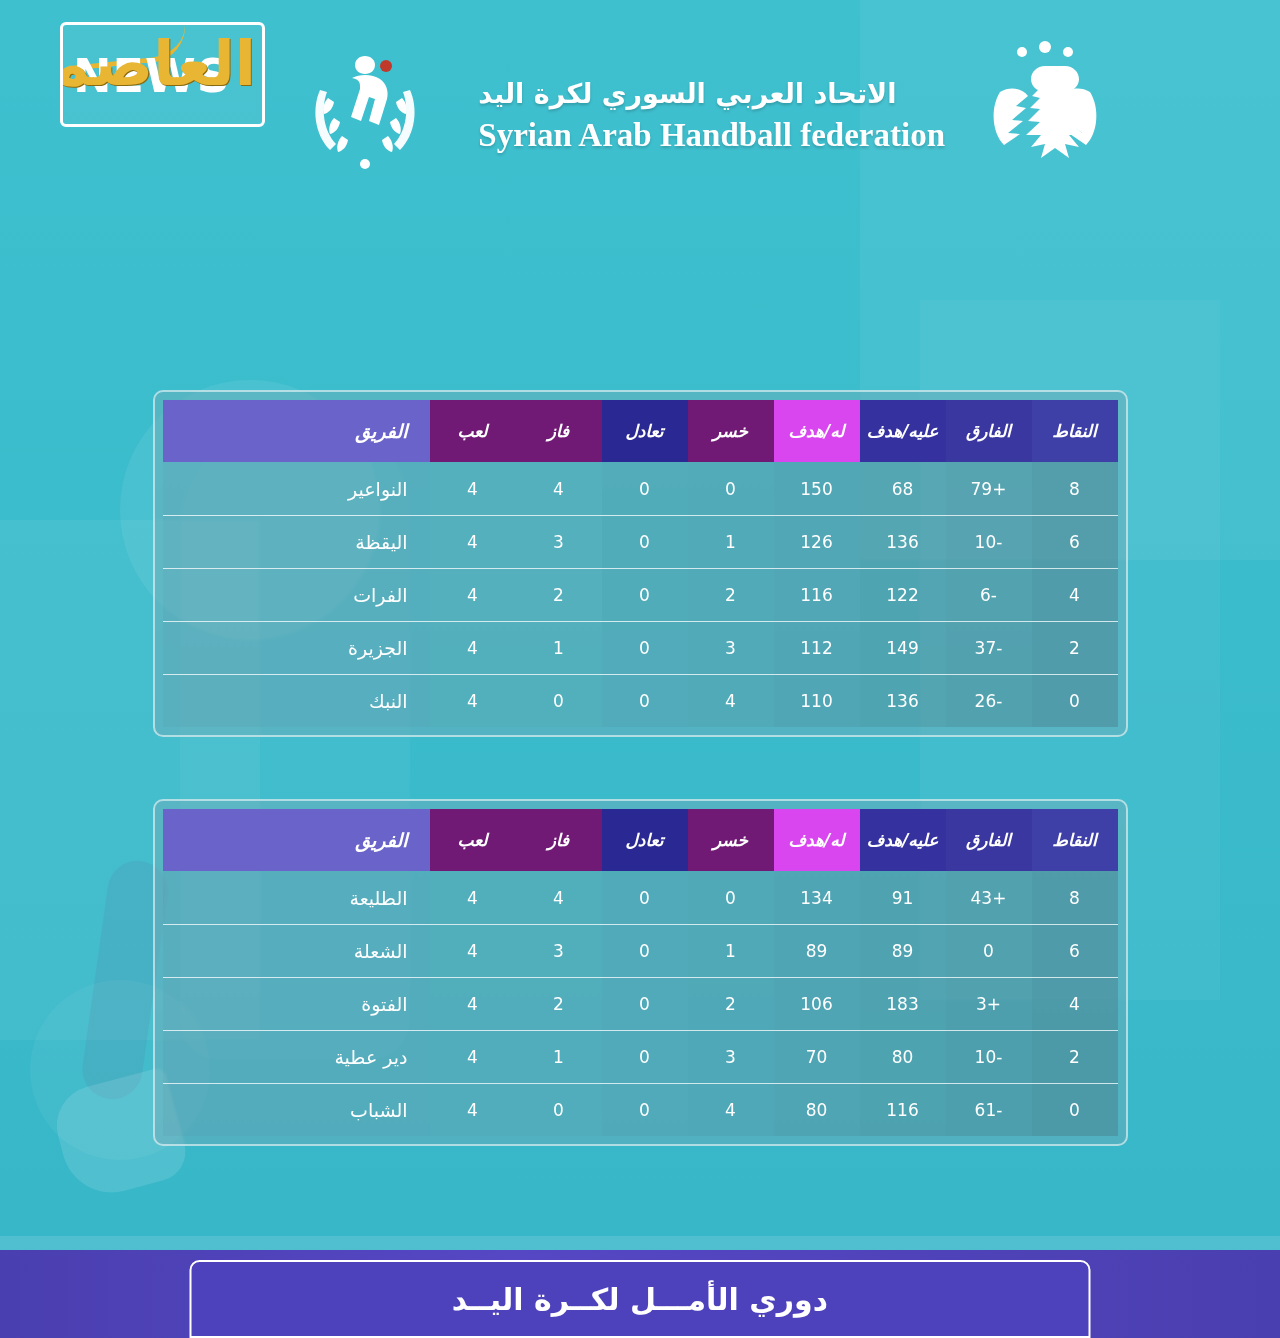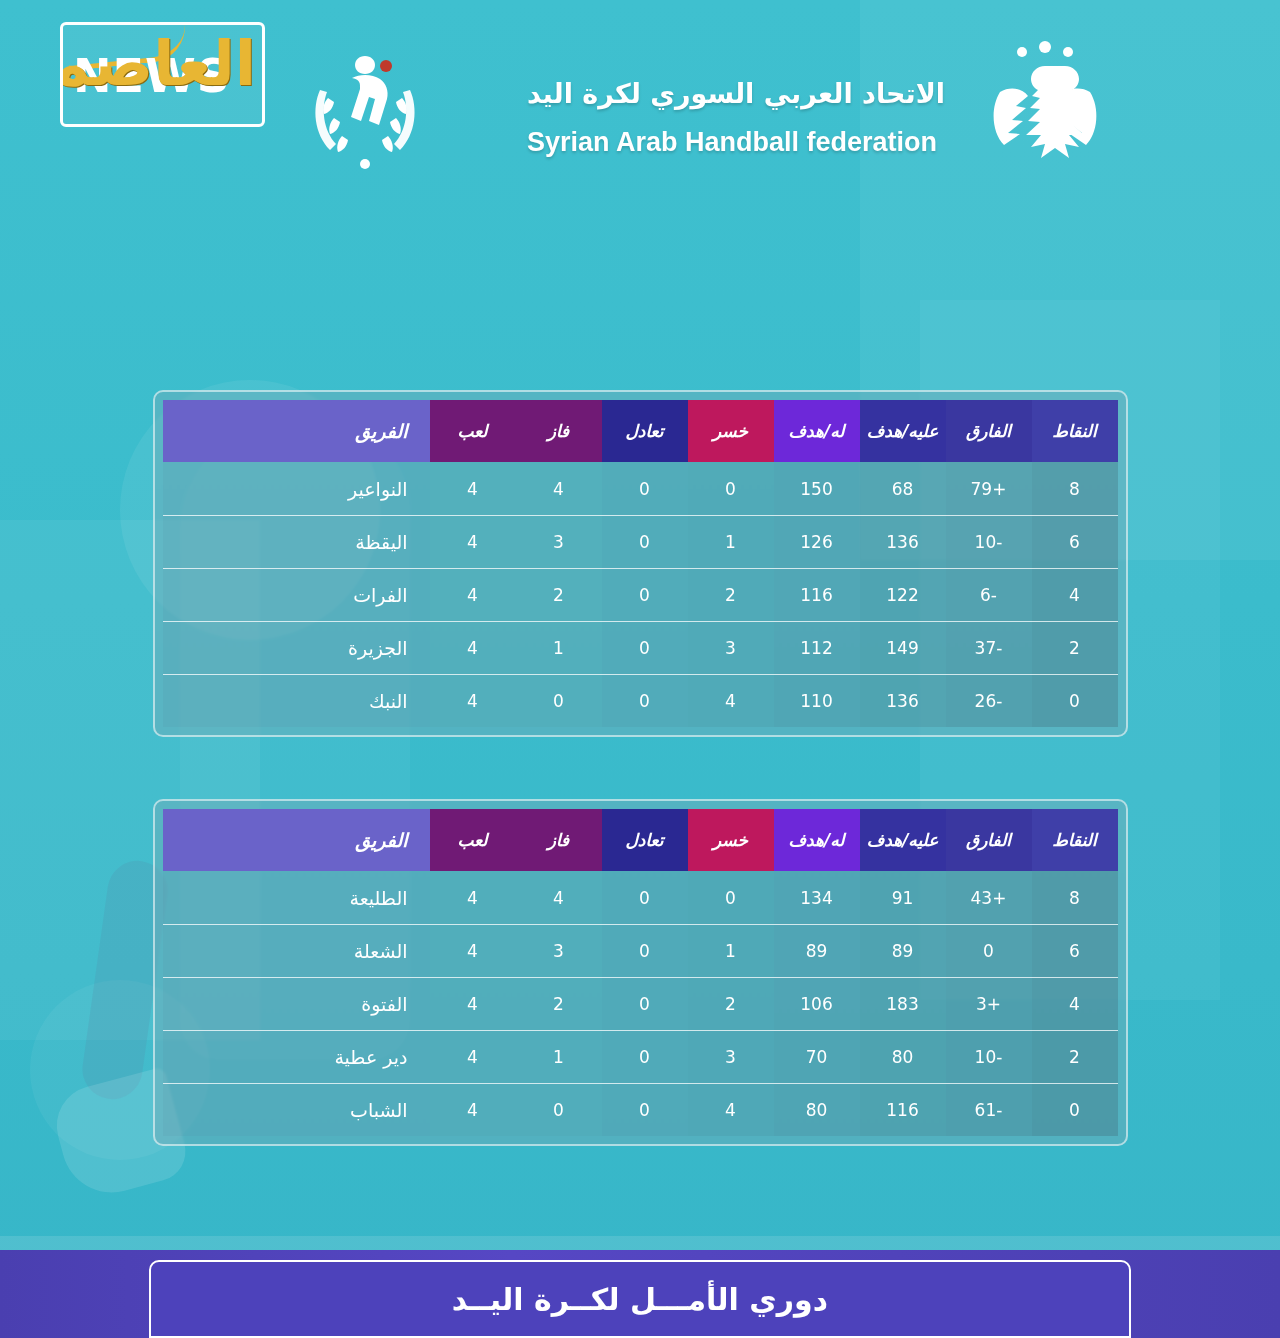--- a/index.html
+++ b/index.html
@@ -38,22 +38,22 @@
   .bottom-band-inner { position:absolute; left:0; bottom:88px; width:100%; height:14px;
     background: rgba(255,255,255,0.12); }
 
   
   .header { position:relative; height:215px; }
   .fed-eagle { position:absolute; right:150px; top:40px; width:170px; height:140px;
      color:#ffffff; }
   .fed-text { position:absolute; right:335px; top:78px; text-align:left; color:#fff; }
   .fed-ar { font-size:27px; font-weight:bold; letter-spacing:0.5px;
      text-shadow: 0 2px 3px rgba(0,0,0,0.18); }
-  .fed-en { font-size:27px; font-weight:bold; margin-top:18px; direction:ltr;
-     font-family:Liberation Sans, sans-serif; text-shadow: 0 2px 3px rgba(0,0,0,0.18); }
+  .fed-en { font-size:33px; font-weight:bold; margin-top:8px; direction:ltr;
+     font-family:Liberation Serif, serif; text-shadow: 0 2px 3px rgba(0,0,0,0.18); }
 
   .emblem { position:absolute; left:290px; top:38px; width:150px; height:160px; }
   .news-logo { position:absolute; left:60px; top:22px; width:205px; height:105px;
      border:3px solid #ffffff; border-radius:6px; background:rgba(255,255,255,0.06);
      overflow:hidden; }
   .news-word { position:absolute; left:10px; top:24px; font-size:46px; font-weight:bold;
      color:#ffffff; letter-spacing:1px; direction:ltr; }
   .news-ar { position:absolute; right:6px; top:8px; font-size:62px; font-weight:bold;
      color:#e8b633; line-height:1; text-shadow: 1px 1px 0 #8a6a10; }
   .news-swoosh { position:absolute; left:4px; top:4px; width:120px; height:36px;
@@ -71,22 +71,22 @@
      margin: 24px 0 12px 0; }
   .table-shell { width: 975px; margin: 0 auto; background: rgba(120,170,180,0.42);
      border:2px solid rgba(255,255,255,0.55); border-radius:10px; padding:8px;
      backdrop-filter: blur(1px); }
   table { width:100%; border-collapse: collapse; table-layout: fixed; }
   thead th { color:#ffffff; font-size:17px; font-weight:bold; height:62px;
      text-align:center;font-style:italic; }
   thead th.c0 { background:#3f3fa8; }
   thead th.c1 { background:#3a37a0; }
   thead th.c2 { background:#3532a0; }
-  thead th.c3 { background:#6d28d9; }
-  thead th.c4 { background:#be185d; }
+  thead th.c3 { background:#d946ef; }
+  thead th.c4 { background:#701a75; }
   thead th.c5 { background:#2a2892; }
   thead th.c6 { background:#701a75; }
   thead th.team { background:#6a63c9; text-align:right; padding-right:22px; font-size:19px; }
   tbody td { height:53px; text-align:center; color:#ffffff; font-size:17px;
      border-bottom:1px solid rgba(255,255,255,0.75); }
   tbody tr:last-child td { border-bottom:none;margin-top:8px; }
   tbody td.team { text-align:right; padding-right:22px; font-size:19px; }
   tbody td.s0 { background: rgba(64,108,120,0.34); }
   tbody td.s1 { background: rgba(64,108,120,0.26); }
   tbody td.s2 { background: rgba(64,108,120,0.22); }
@@ -102,21 +102,21 @@
   col.w-ga { width: 86px; }
   col.w-gf { width: 86px; }
   col.w-l { width: 86px; }
   col.w-d { width: 86px; }
   col.w-w { width: 86px; }
   col.w-p { width: 86px; }
   col.w-team { width: auto; }
 
   
   .footer-card { position:absolute; left:50%; transform:translateX(-50%);
-     bottom: 0px; width: 982px; background:#4d42bb; border:2px solid #ffffff;
+     bottom: 0px; width: 901px; background:#4d42bb; border:2px solid #ffffff;
      border-radius:10px 10px 0 0; height:78px; display:flex; align-items:center;
      justify-content:center; }
   .footer-text { color:#ffffff; font-size:30px; font-weight:bold; letter-spacing:0.5px; }
 </style>
 </head>
 <body>
 
 <div class="bg-wrap">
   <div class="bg-teal"></div>
   <div class="bg-rect-a"></div>

